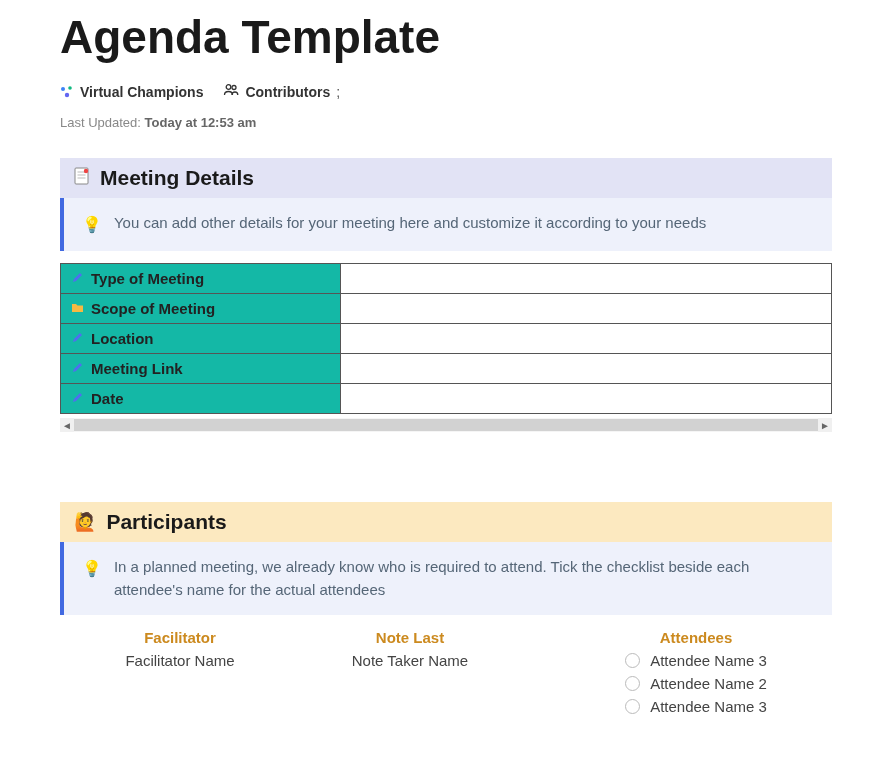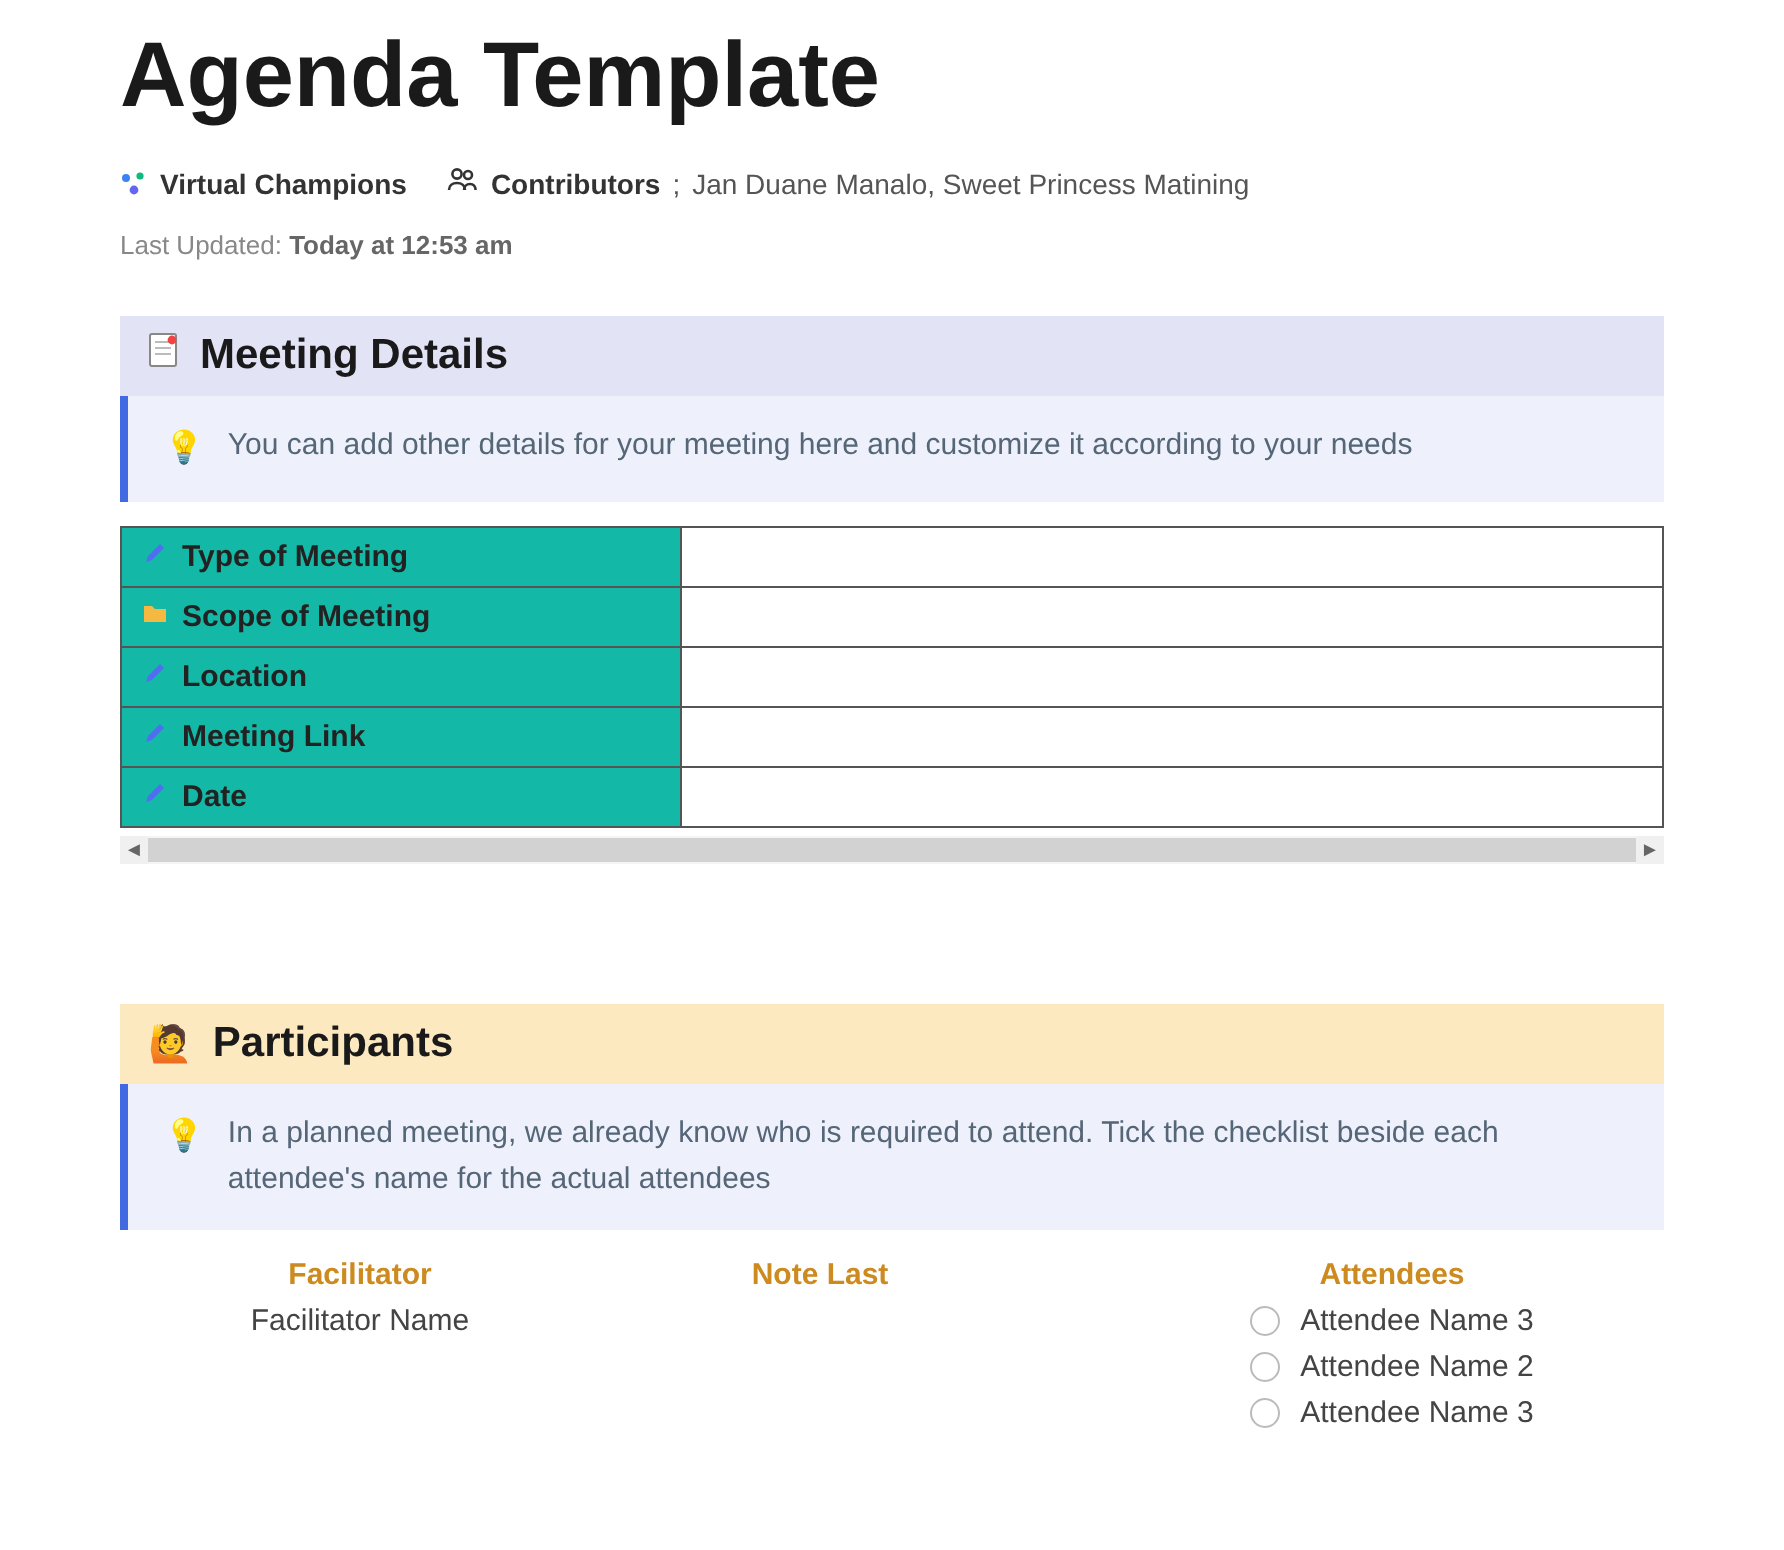--- a/index.html
+++ b/index.html
@@ -149,21 +149,20 @@
     <span class="contrib-icon">
       <svg viewBox="0 0 16 16">
           <circle cx="5.5" cy="5" r="2.3" fill="none" stroke="#333" stroke-width="1.3"></circle>
           <circle cx="11" cy="5.5" r="2" fill="none" stroke="#333" stroke-width="1.3"></circle>
           <path d="M1.5 13c0-2.2 1.8-3.5 4-3.5s4 1.3 4 3.5" fill="none" stroke="#333" stroke-width="1.3"></path>
           <path d="M9 13c0-1.8 1.3-3 3-3s2.8 1.2 2.8 3" fill="none" stroke="#333" stroke-width="1.3"></path>
         </svg>
     </span>
     <span class="label">Contributors</span>
       <span>;</span>
-    <span>Jan Duane Manalo, Sweet Princess Matining</span>
   </div>
 </div>
 
 <div class="last-updated">
   <span>Last Updated: </span><span class="strong">Today at 12:53 am</span>
 </div>
 
 <div class="section-header lavender">
   <span class="note-icon">
     <svg viewBox="0 0 16 18">
@@ -251,20 +250,21 @@
   <span>In a planned meeting, we already know who is required to attend. Tick the checklist beside each attendee's name for the actual attendees</span>
 </div>
 
 <div class="roles">
   <div class="role-col fac">
     <div class="role-head">Facilitator</div>
     <div class="role-val">Facilitator Name</div>
   </div>
   <div class="role-col note">
     <div class="role-head">Note Last</div>
+    <div class="role-val">Note Taker Name</div>
   </div>
   <div class="role-col att">
     <div class="role-head">Attendees</div>
     <ul class="att-list">
       <li>
           <span class="radio"></span>
           <span>Attendee Name 3</span>
         </li>
       <li>
           <span class="radio"></span>

